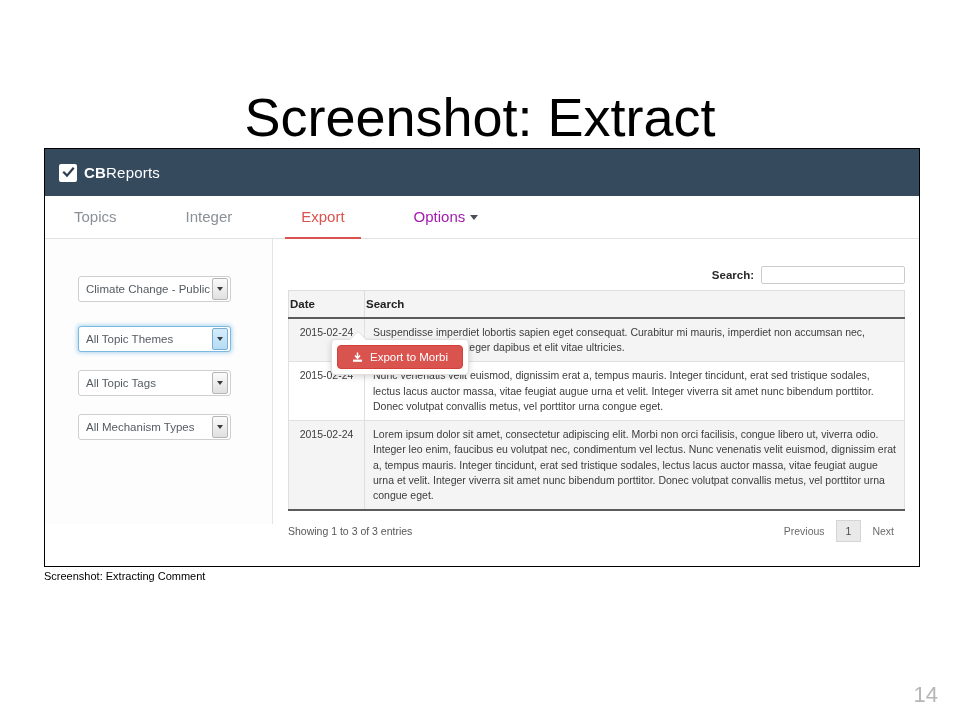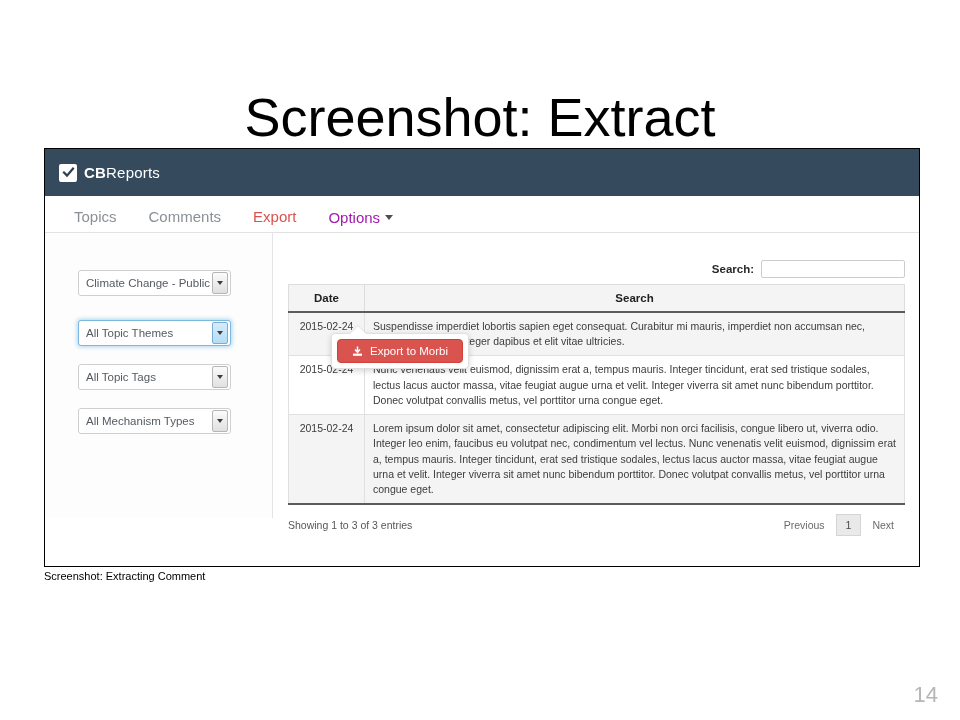--- a/index.html
+++ b/index.html
@@ -72,26 +72,28 @@
     color: #ffffff;
     font-size: 15px;
     letter-spacing: .2px;
   }
   .brand-text .b1 { font-weight: 700; }
   .brand-text .b2 { font-weight: 400; }
 
   
   .tabbar {
     position: relative;
-    height: 37px;
+    height: 43px;
     background: #ffffff;
     border-bottom: 1px solid #e2e2e2;
     display: flex;
+    align-items: center;
     padding-left: 13px;
     box-sizing: border-box;
+    gap: 37px;
   }
   .tab {
     font-size: 15px;
     color: #8a9096;
     padding: 0 16px;
     line-height: 42px;
     height: 43px;
     box-sizing: border-box;
     white-space: nowrap;
   }
@@ -217,21 +219,21 @@
   table.dt th {
     background: #f4f4f4;
     border-top: 1px solid #dddddd;
     border-bottom: 2px solid #5b5b5b;
     border-left: 1px solid #dddddd;
     border-right: 1px solid #dddddd;
     font-size: 11.5px;
     font-weight: 700;
     color: #222222;
     padding: 7px 1px;
-    text-align: center;
+    text-align: left;
   }
   table.dt td {
     border: 1px solid #e0e0e0;
     font-size: 10.5px;
     color: #3c3c3c;
     line-height: 1.45;
     padding: 6px 8px;
     vertical-align: top;
   }
   table.dt td.date-cell {
@@ -342,21 +344,21 @@
         <svg width="13" height="13" viewBox="0 0 13 13">
           <path d="M2 6.6 L5 9.6 L11 2.6" stroke="#2c3e50" stroke-width="2.2" fill="none" stroke-linecap="square"></path>
         </svg>
       </span>
       <span class="brand-text"><span class="b1">CB</span><span class="b2">Reports</span></span>
     </div>
   </div>
 
   <div class="tabbar">
     <div class="tab">Topics</div>
-    <div class="tab">Comments</div>
+    <div class="tab">Integer</div>
     <div class="tab active">Export</div>
     <div class="tab has-caret">
       <span>Options</span>
       <span class="caret-dn"></span>
     </div>
   </div>
 
   <div class="app-body">
 
     <div class="filter-panel">

